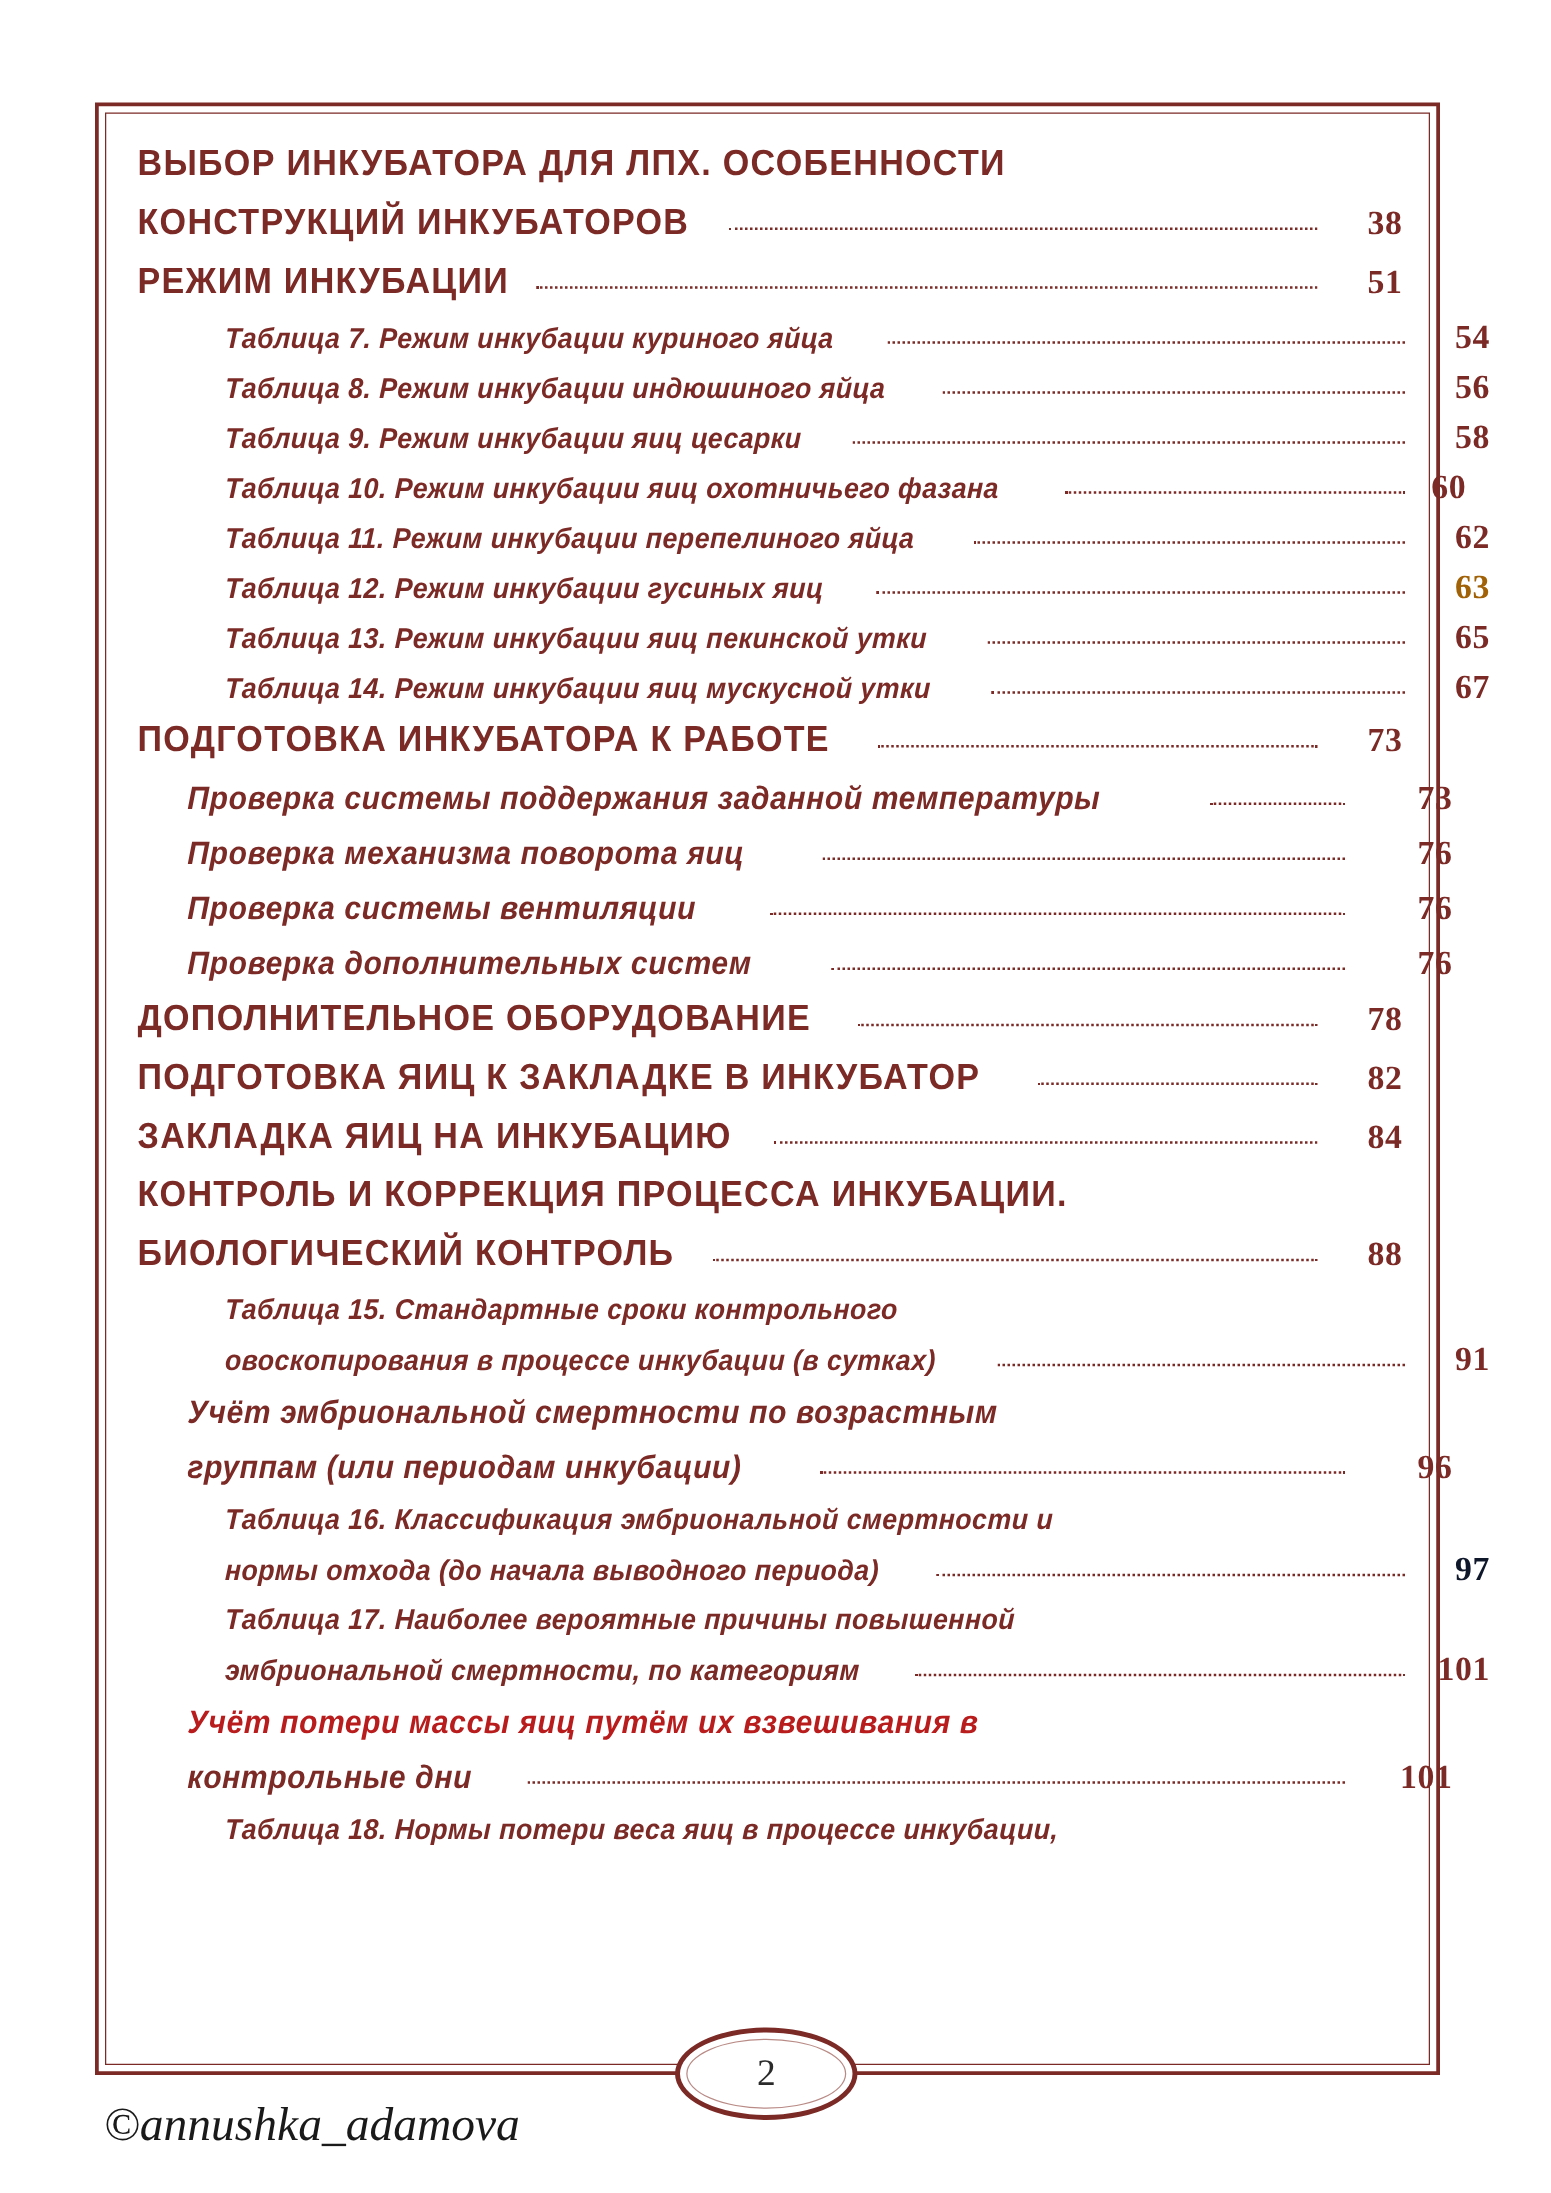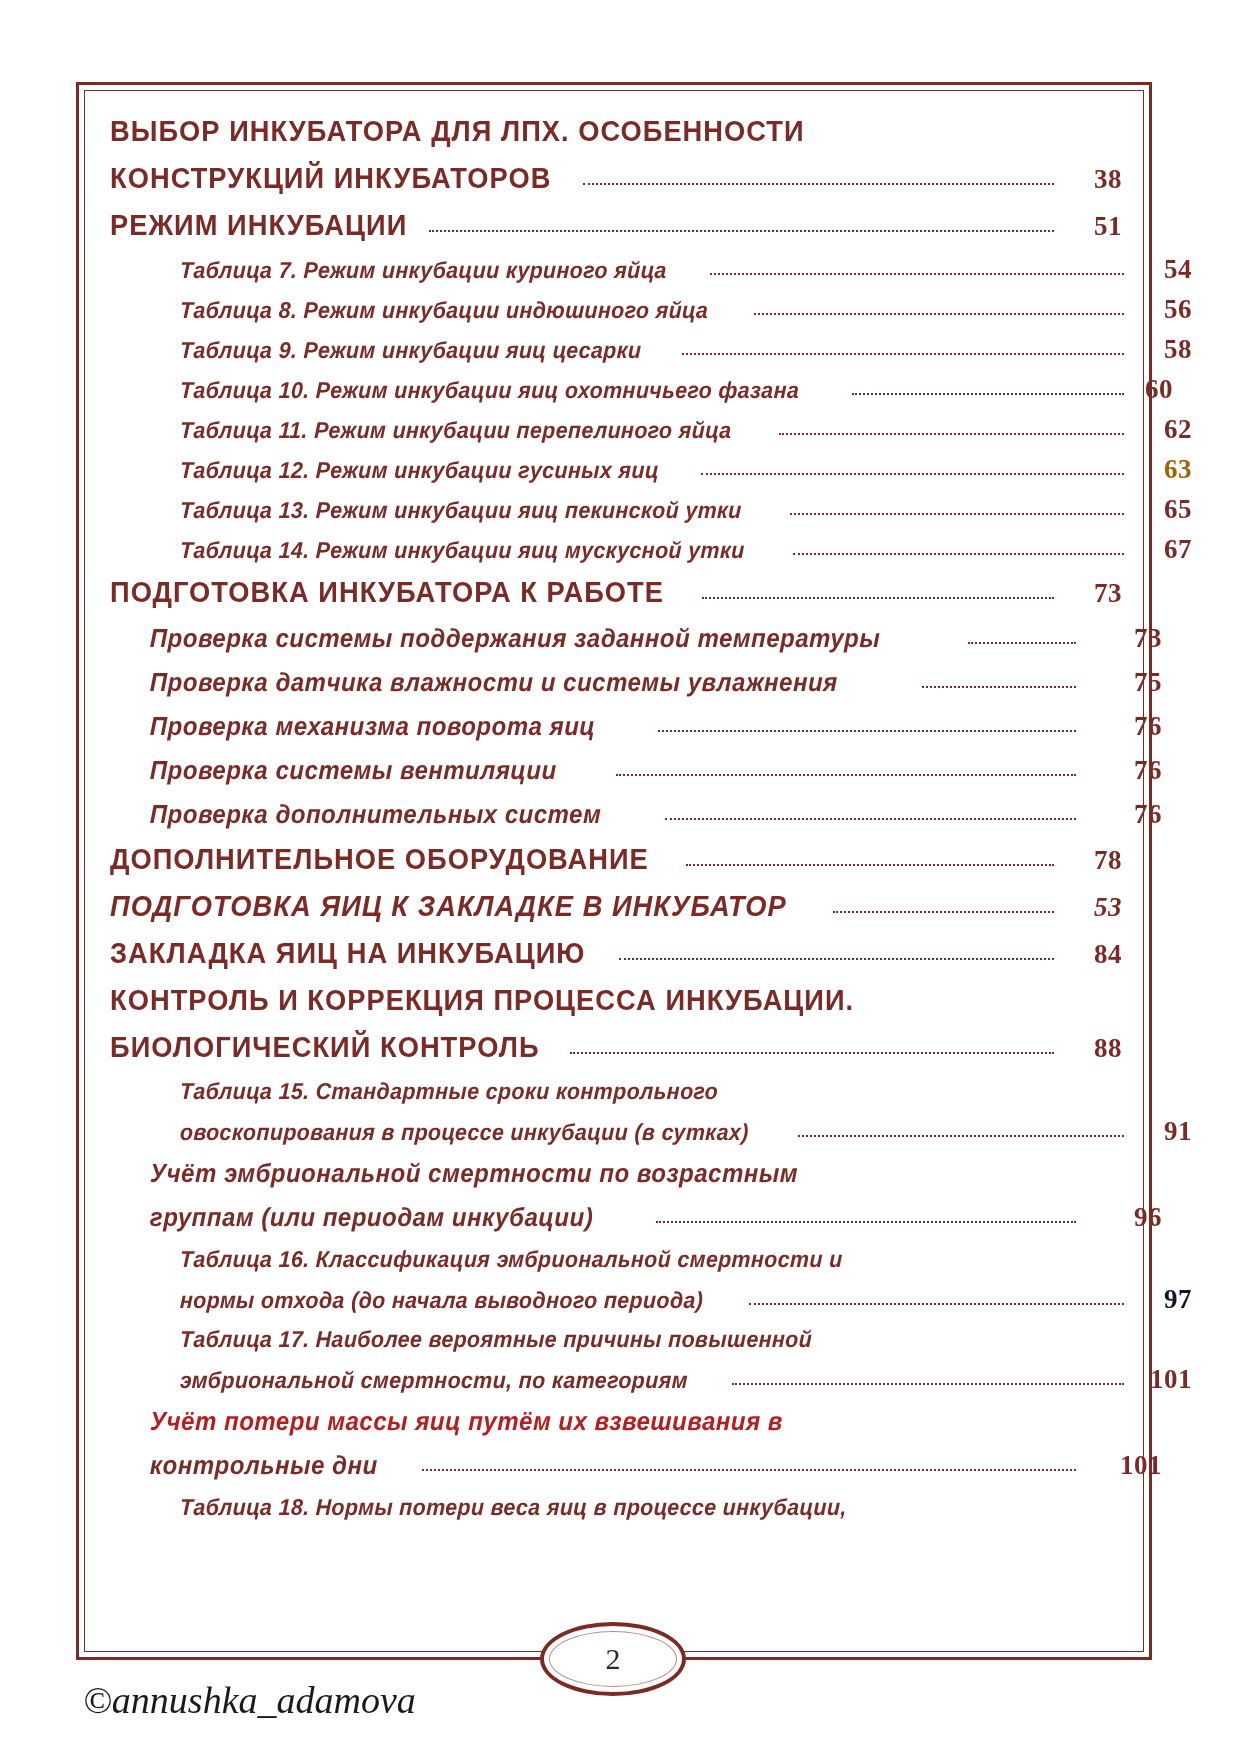--- a/index.html
+++ b/index.html
@@ -252,48 +252,43 @@
       <span class="toc-title">ПОДГОТОВКА ИНКУБАТОРА К РАБОТЕ</span>
       <span class="toc-leader"></span>
       <span class="toc-page" style="color: rgb(123, 42, 38);">73</span>
     </div>
     <div class="toc-row lvl2" style="color: rgb(123, 42, 38);">
       <span class="toc-title">Проверка системы поддержания заданной температуры</span>
       <span class="toc-leader"></span>
       <span class="toc-page" style="color: rgb(123, 42, 38);">73</span>
     </div>
     <div class="toc-row lvl2" style="color: rgb(123, 42, 38);">
-      <span class="toc-title">Проверка датчика влажности и системы увлажнения</span>
-      <span class="toc-leader"></span>
-      <span class="toc-page" style="color: rgb(123, 42, 38);">75</span>
-    </div>
-    <div class="toc-row lvl2" style="color: rgb(123, 42, 38);">
       <span class="toc-title">Проверка механизма поворота яиц</span>
       <span class="toc-leader"></span>
       <span class="toc-page" style="color: rgb(123, 42, 38);">76</span>
     </div>
     <div class="toc-row lvl2" style="color: rgb(123, 42, 38);">
       <span class="toc-title">Проверка системы вентиляции</span>
       <span class="toc-leader"></span>
       <span class="toc-page" style="color: rgb(123, 42, 38);">76</span>
     </div>
     <div class="toc-row lvl2" style="color: rgb(123, 42, 38);">
       <span class="toc-title">Проверка дополнительных систем</span>
       <span class="toc-leader"></span>
       <span class="toc-page" style="color: rgb(123, 42, 38);">76</span>
     </div>
     <div class="toc-row lvl1" style="color: rgb(123, 42, 38);">
       <span class="toc-title">ДОПОЛНИТЕЛЬНОЕ ОБОРУДОВАНИЕ</span>
       <span class="toc-leader"></span>
       <span class="toc-page" style="color: rgb(123, 42, 38);">78</span>
     </div>
-    <div class="toc-row lvl1" style="color: rgb(123, 42, 38); font-style: italic;">
+    <div class="toc-row lvl1" style="color: rgb(123, 42, 38);">
       <span class="toc-title">ПОДГОТОВКА ЯИЦ К ЗАКЛАДКЕ В ИНКУБАТОР</span>
       <span class="toc-leader"></span>
-      <span class="toc-page" style="color: rgb(123, 42, 38);">53</span>
+      <span class="toc-page" style="color: rgb(123, 42, 38);">82</span>
     </div>
     <div class="toc-row lvl1" style="color: rgb(123, 42, 38);">
       <span class="toc-title">ЗАКЛАДКА ЯИЦ НА ИНКУБАЦИЮ</span>
       <span class="toc-leader"></span>
       <span class="toc-page" style="color: rgb(123, 42, 38);">84</span>
     </div>
     <div class="toc-row lvl1 cont" style="color: rgb(123, 42, 38);">
       <span class="toc-title">КОНТРОЛЬ И КОРРЕКЦИЯ ПРОЦЕССА ИНКУБАЦИИ.</span>
       <span class="toc-leader none"></span>
       <span class="toc-page" style="color: rgb(123, 42, 38);"></span>

